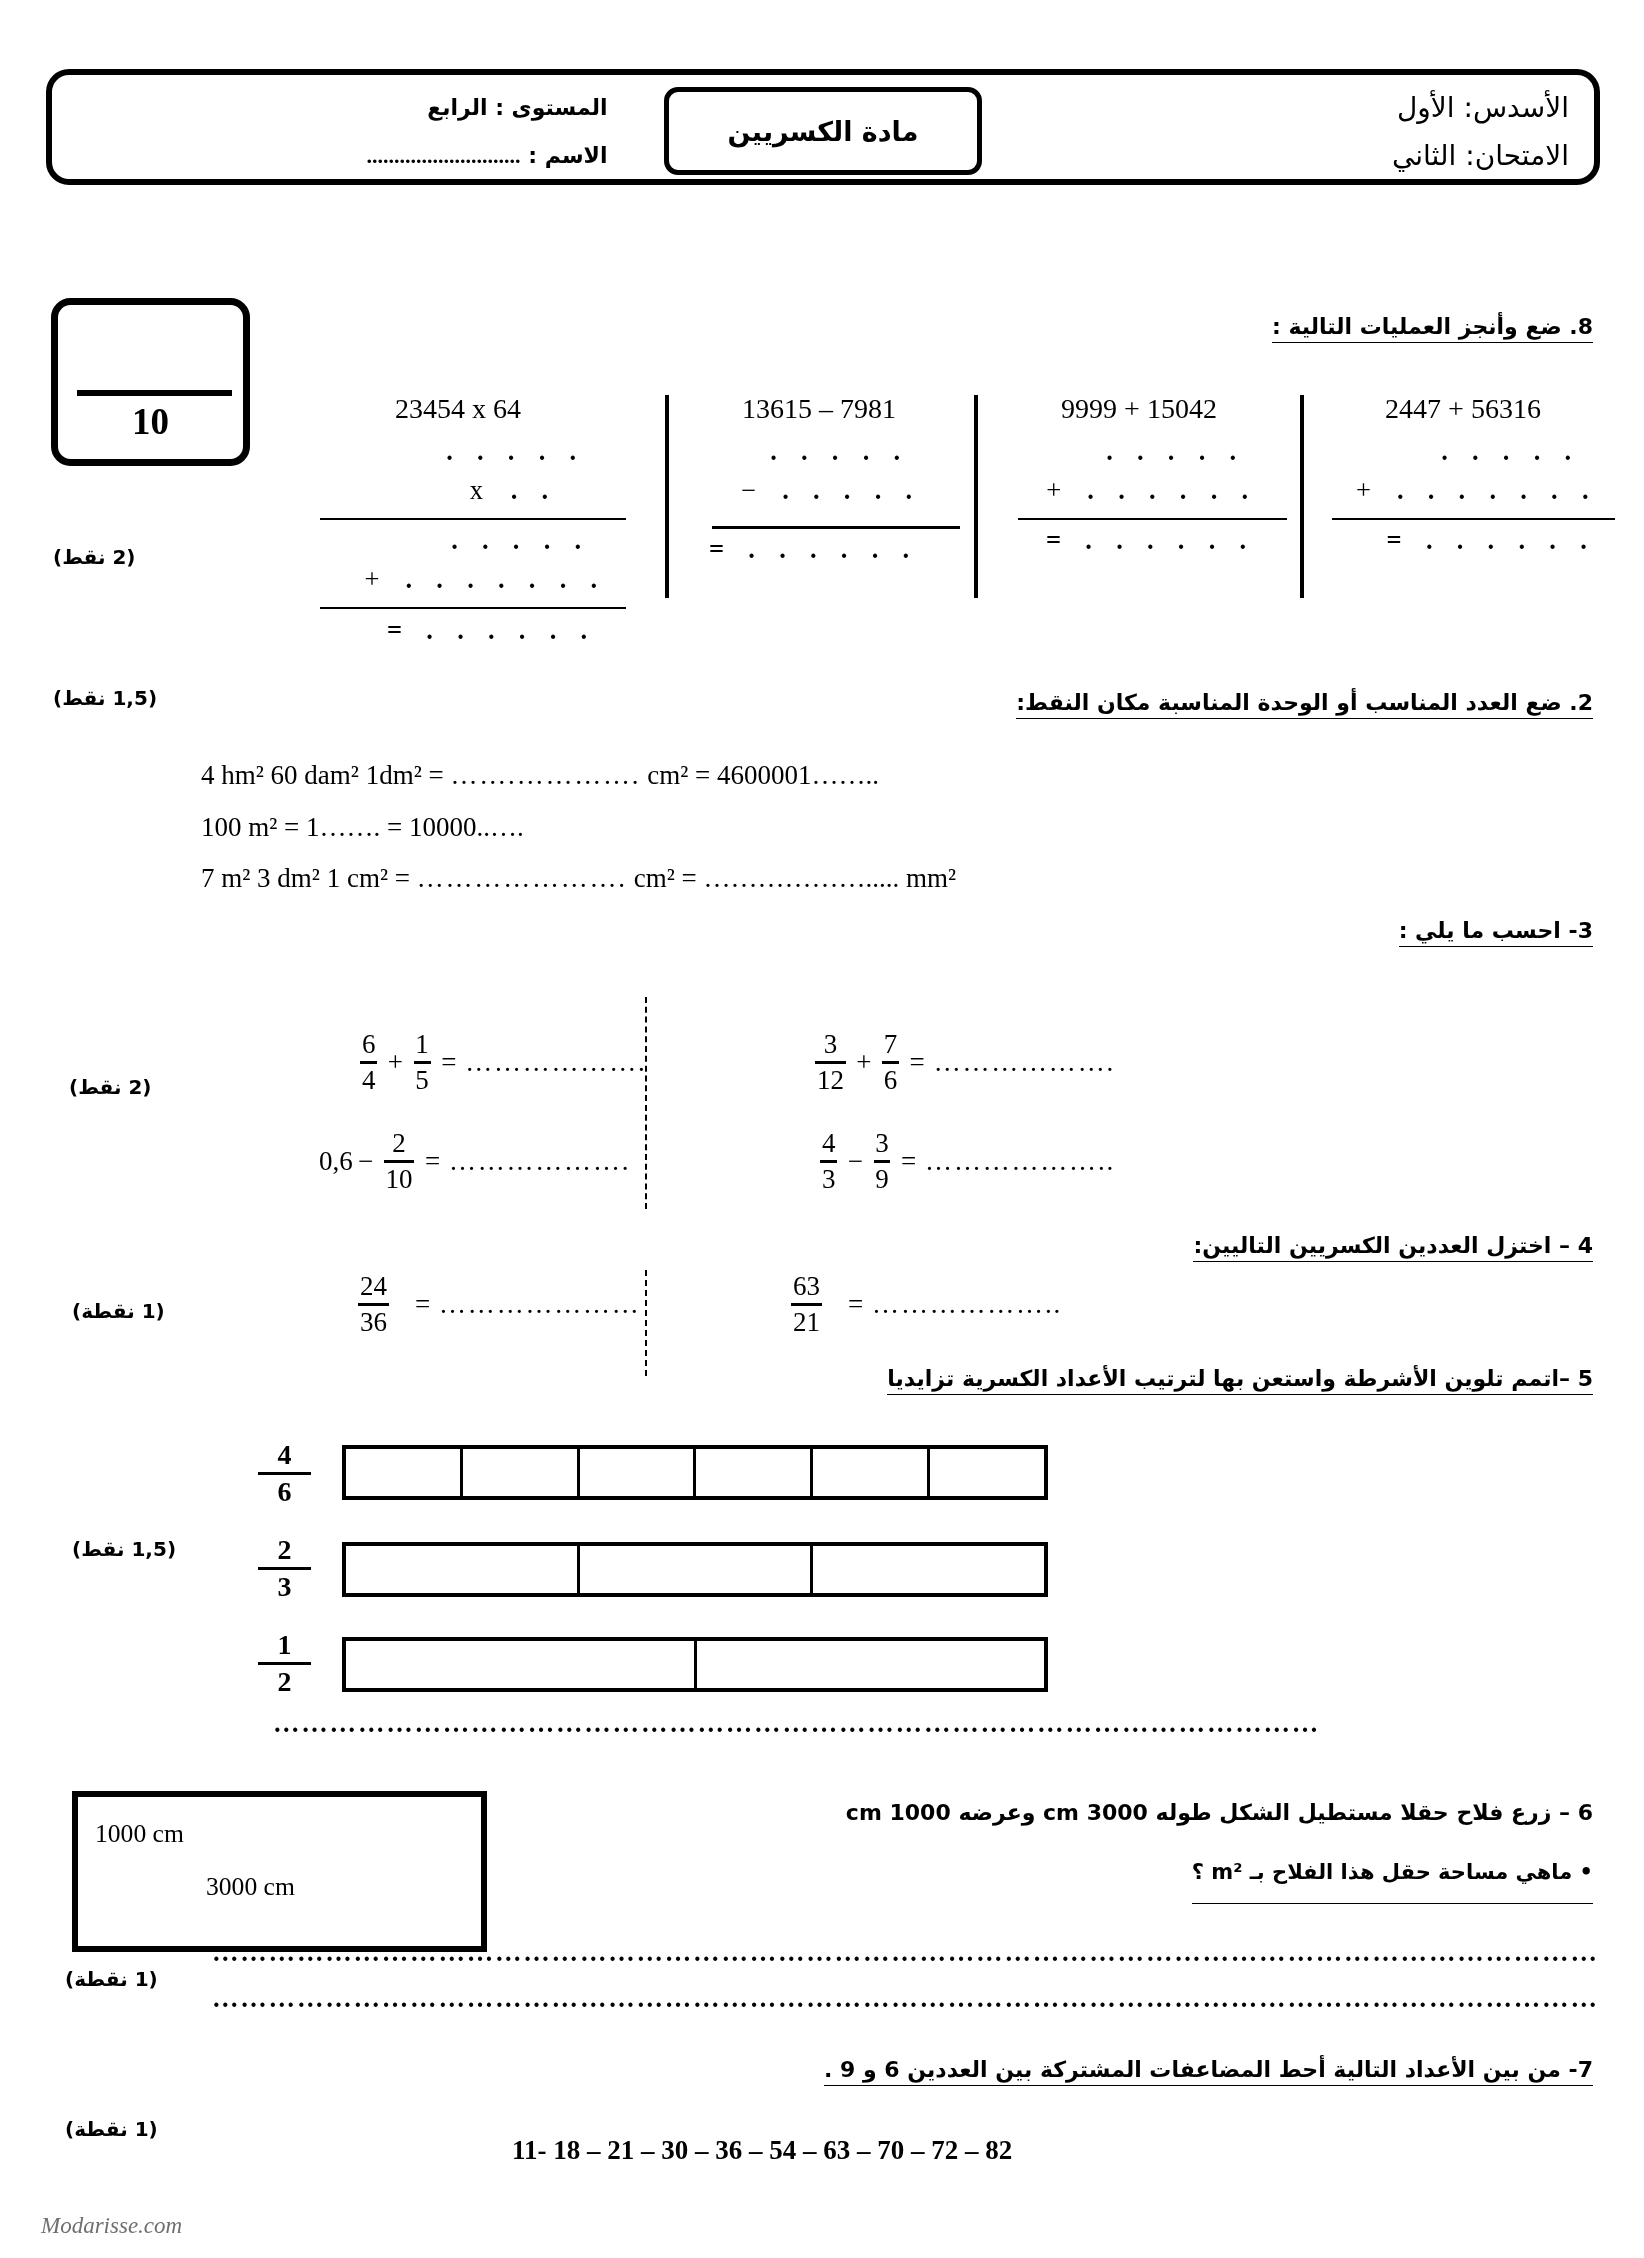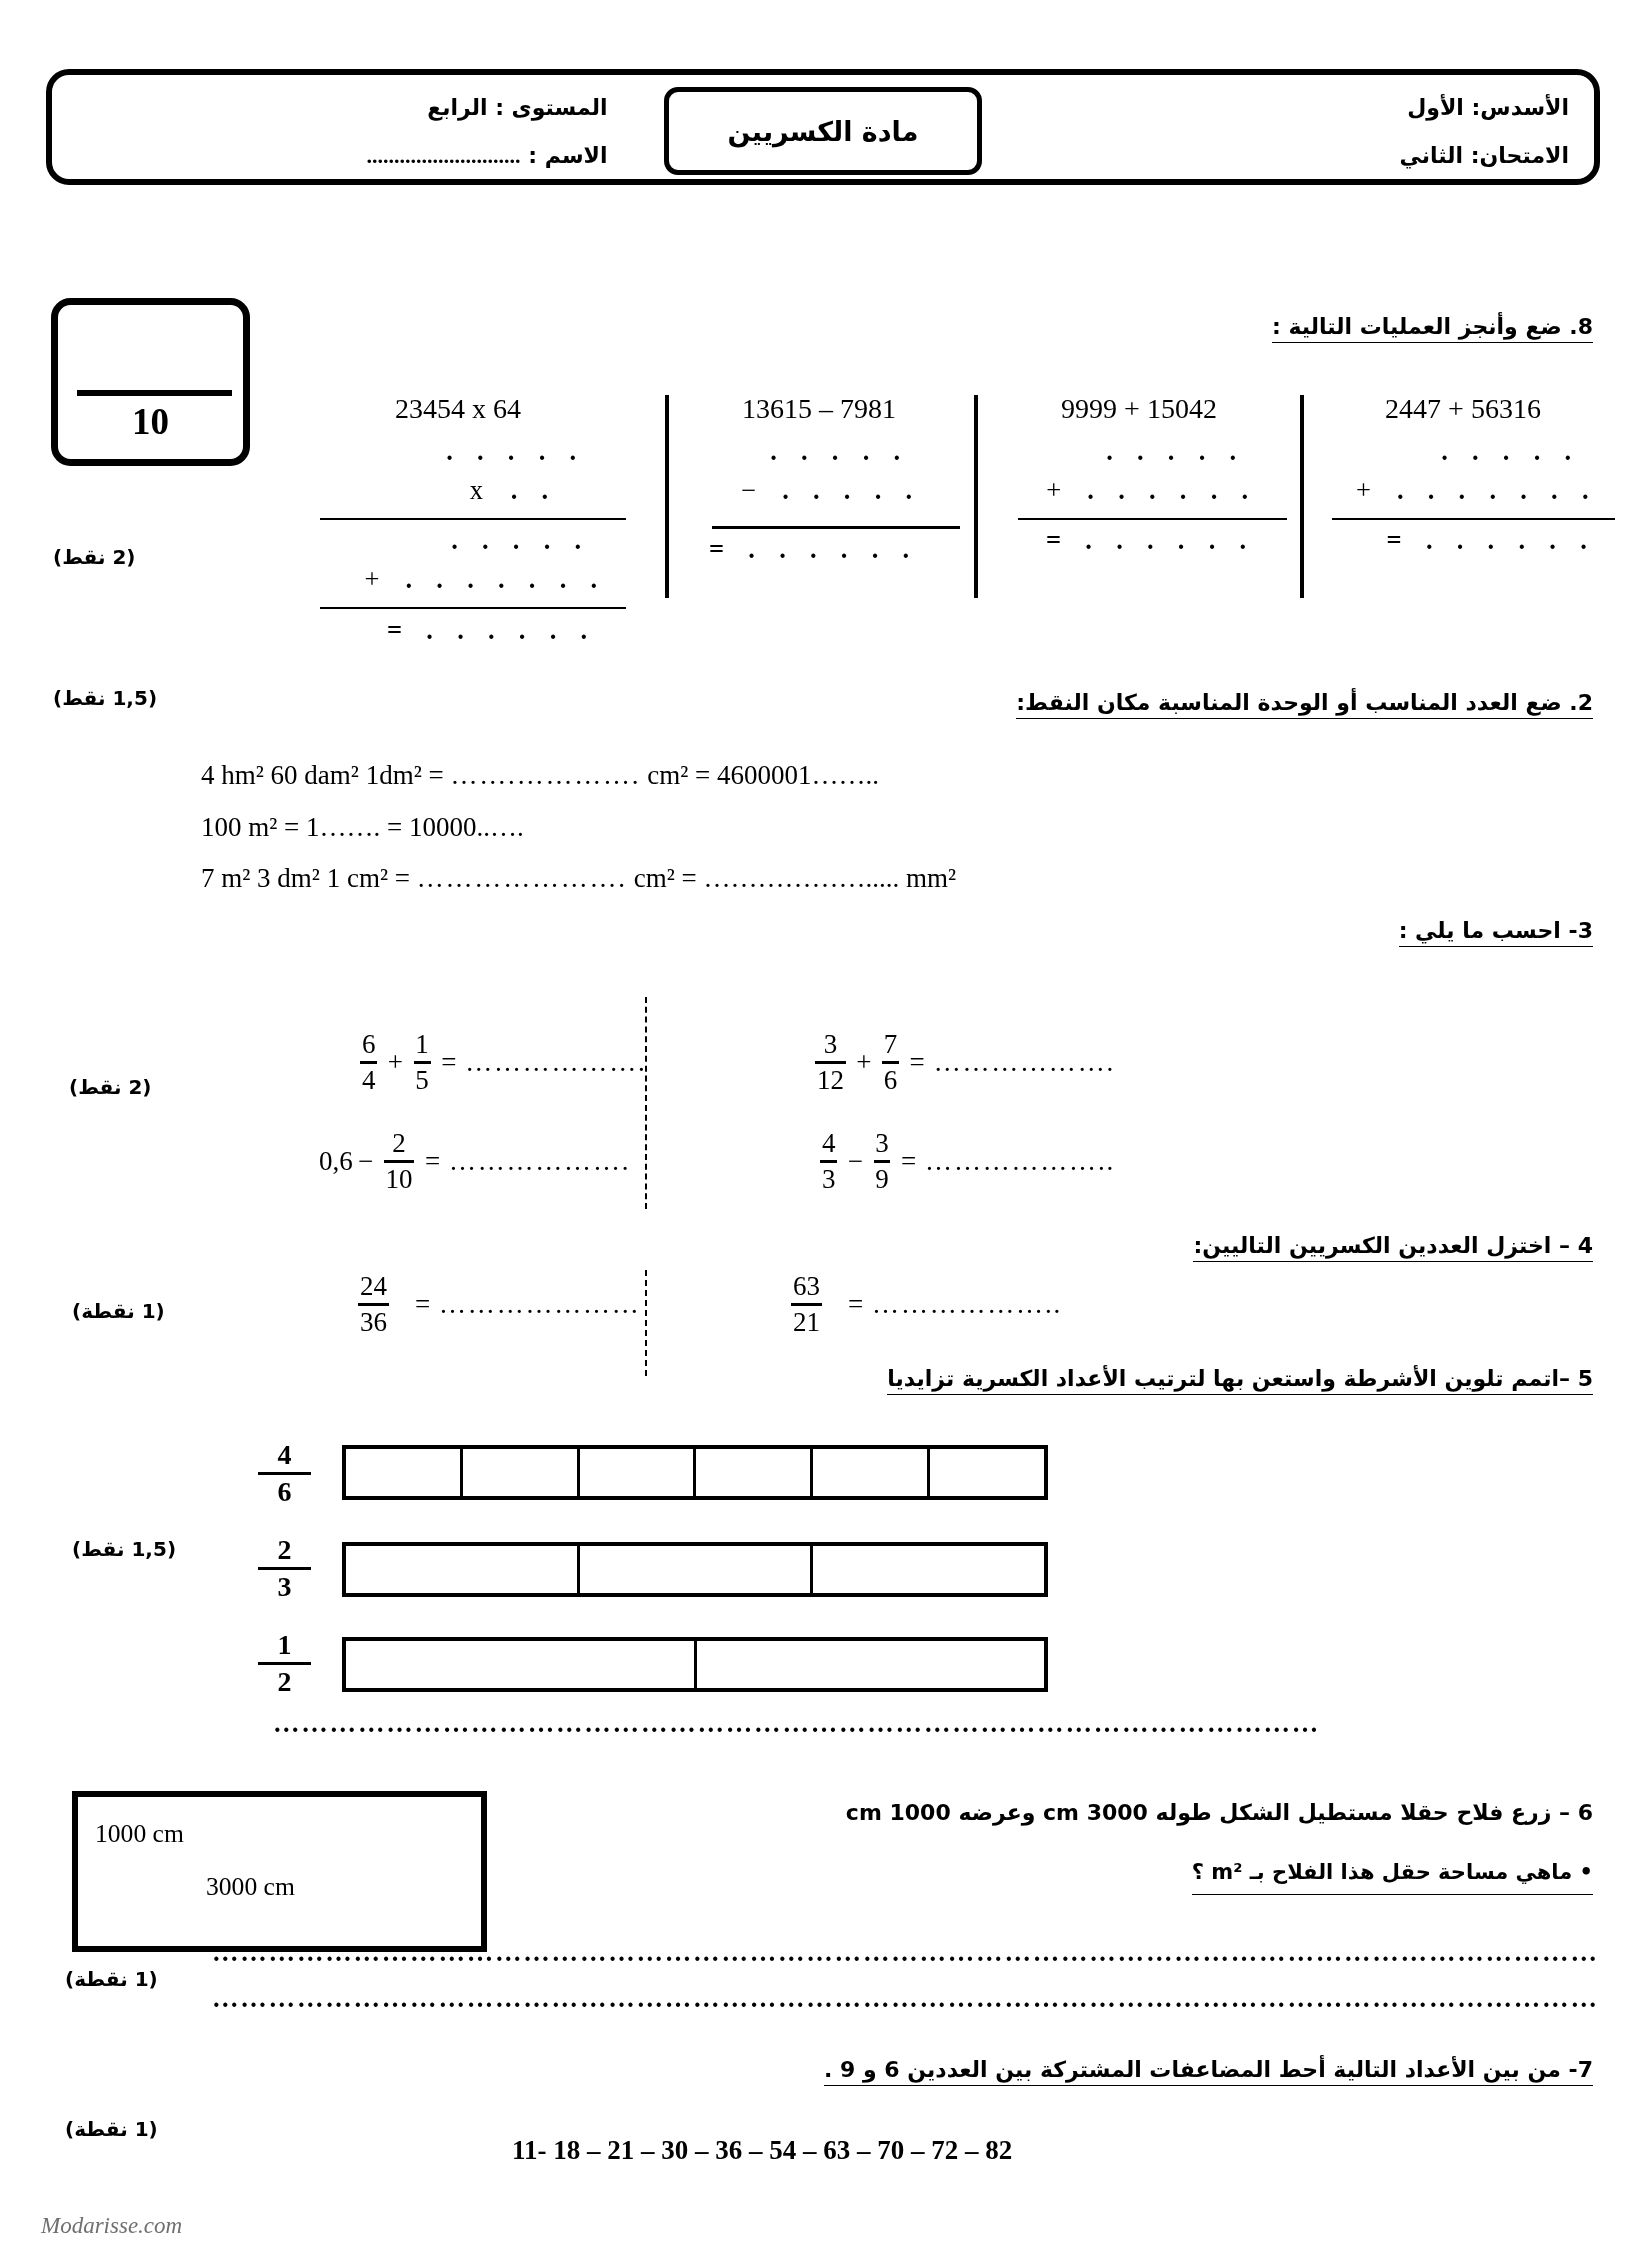--- a/index.html
+++ b/index.html
@@ -42,22 +42,22 @@
   }
   .hdr-right {
     position: absolute;
     right: 25px;
     top: 8.8px;
     text-align: right;
     direction: rtl;
   }
   .hdr-right .line {
     font-family: "DejaVu Sans", sans-serif;
-    font-weight: bold;
-    font-size: 22px;
+    font-weight: normal;
+    font-size: 28px;
     line-height: 48px;
     white-space: nowrap;
   }
   .hdr-left {
     position: absolute;
     left: 26.5px;
     top: 8.8px;
     width: 529px;
     direction: rtl;
     text-align: right;
@@ -316,21 +316,21 @@
   .bullet-line {
     position: absolute;
     direction: rtl;
     font-family: "DejaVu Sans", sans-serif;
     font-weight: bold;
     font-size: 21px;
     white-space: nowrap;
   }
   .bullet-line .underlined {
     border-bottom: 1.8px solid #000;
-    padding-bottom: 10px;
+    padding-bottom: 19px;
   }
 </style>
 </head>
 <body>
 
 <div class="page">
 
   <div class="header-box">
     <div class="header-inner">
 

